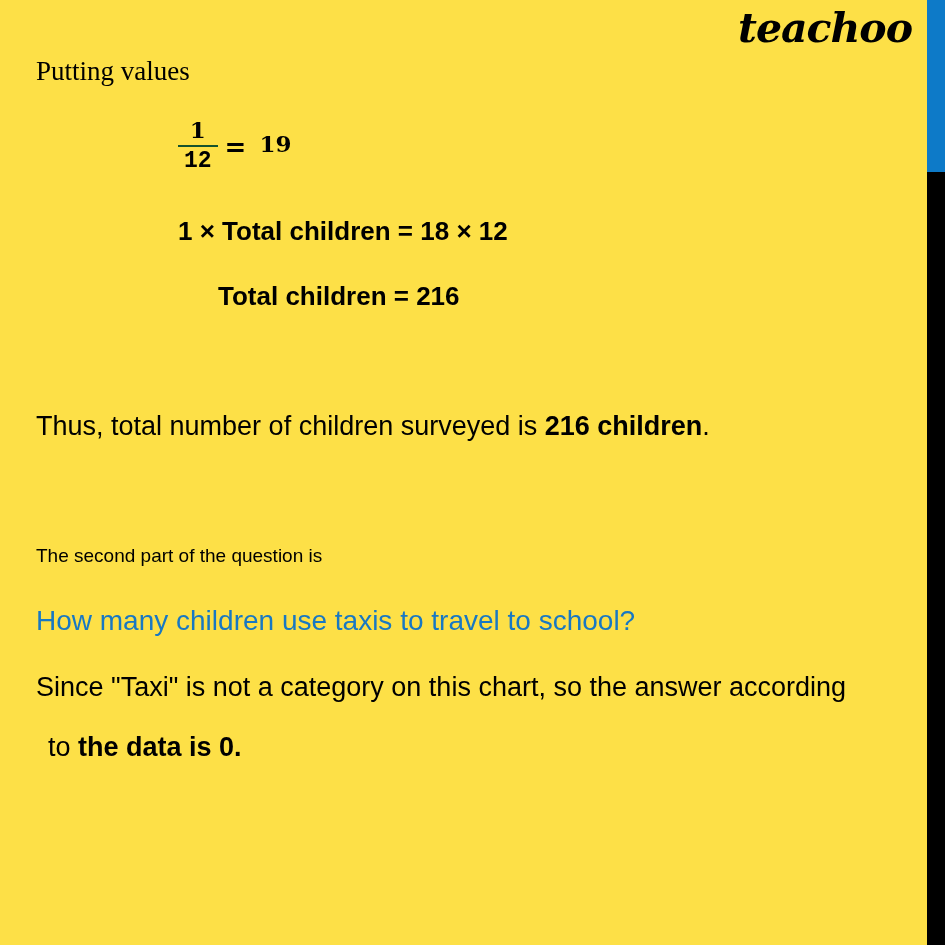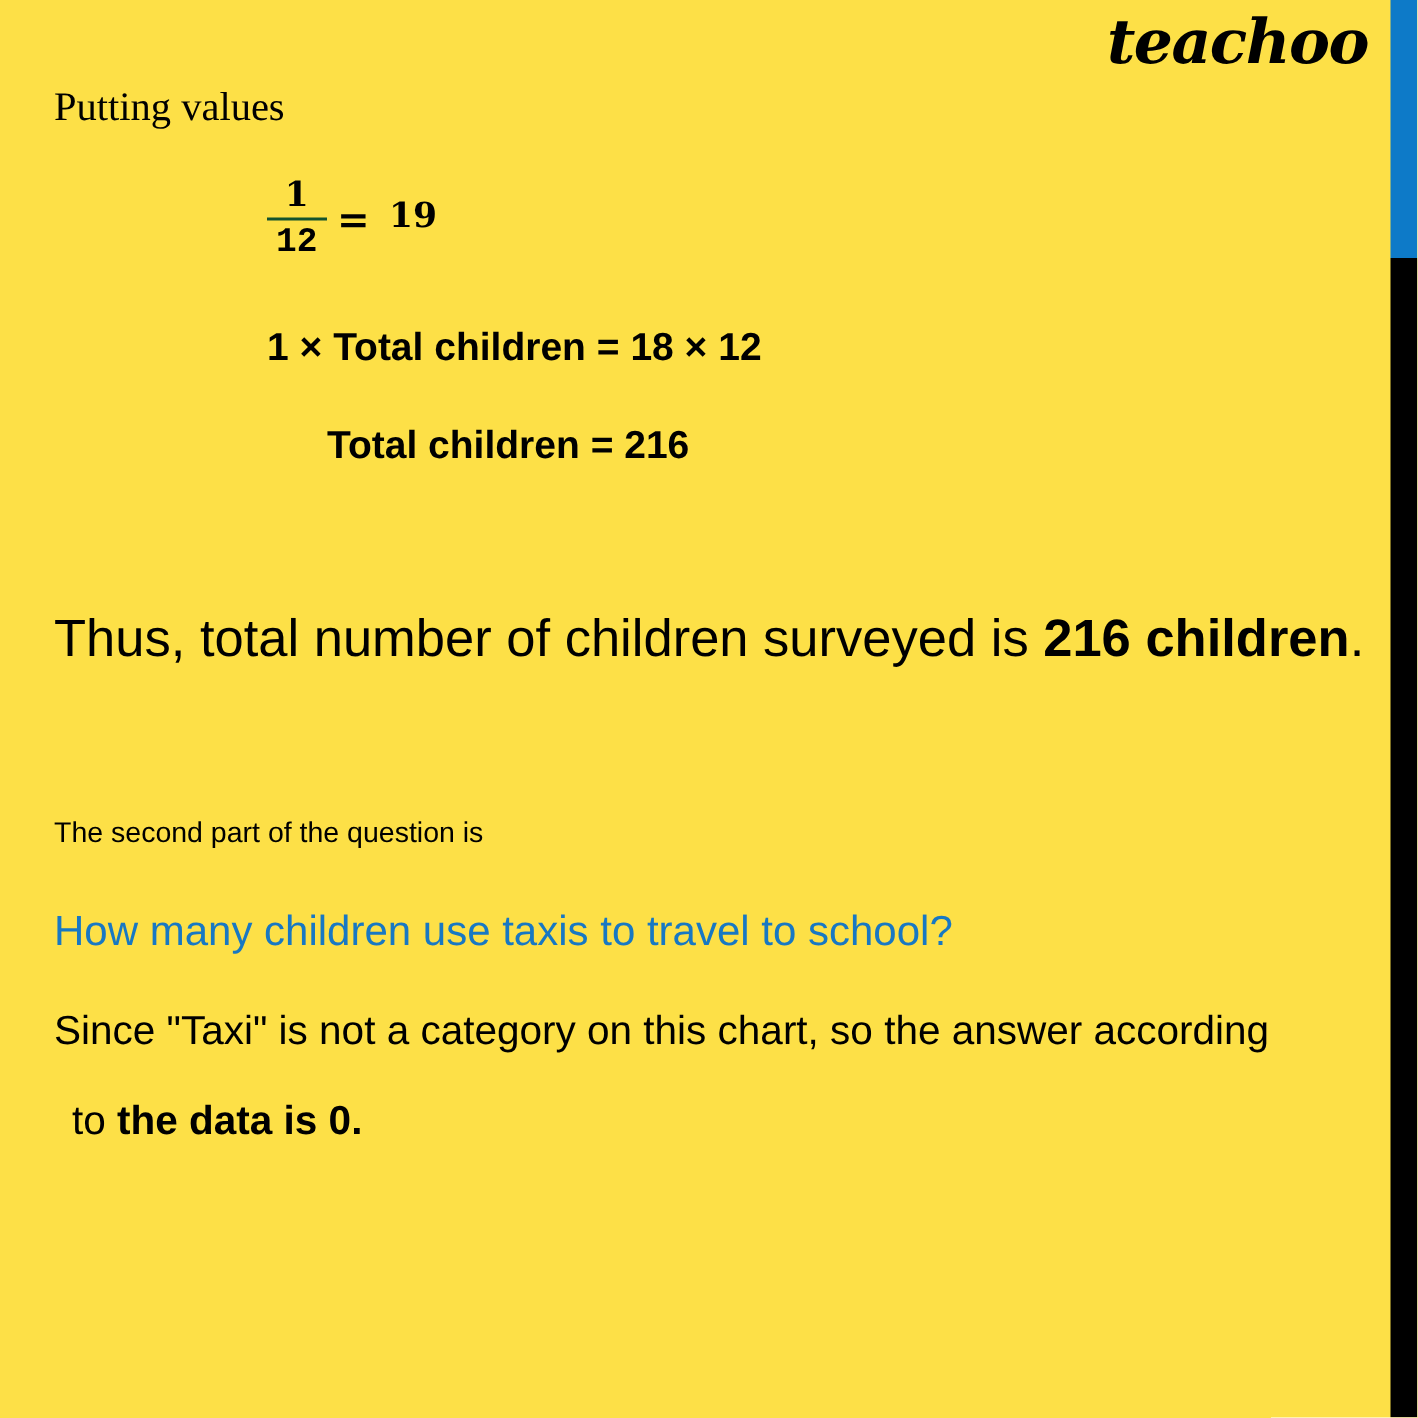--- a/index.html
+++ b/index.html
@@ -125,21 +125,21 @@
     font-size: 26px;
     font-weight: bold;
     line-height: 34px;
     margin-left: 40px;
   }
 
   .line-thus {
     position: absolute;
     left: 0;
     top: 409px;
-    font-size: 35px;
+    font-size: 27px;
     line-height: 34px;
   }
   .line-second-part {
     position: absolute;
     left: 0;
     top: 539px;
     font-size: 19px;
     line-height: 34px;
   }
   .line-question {

